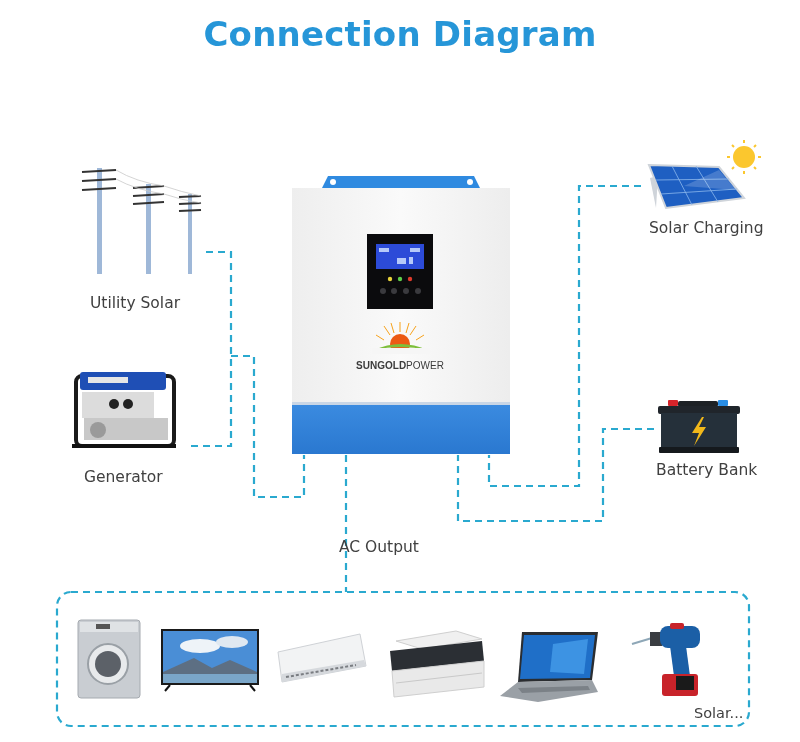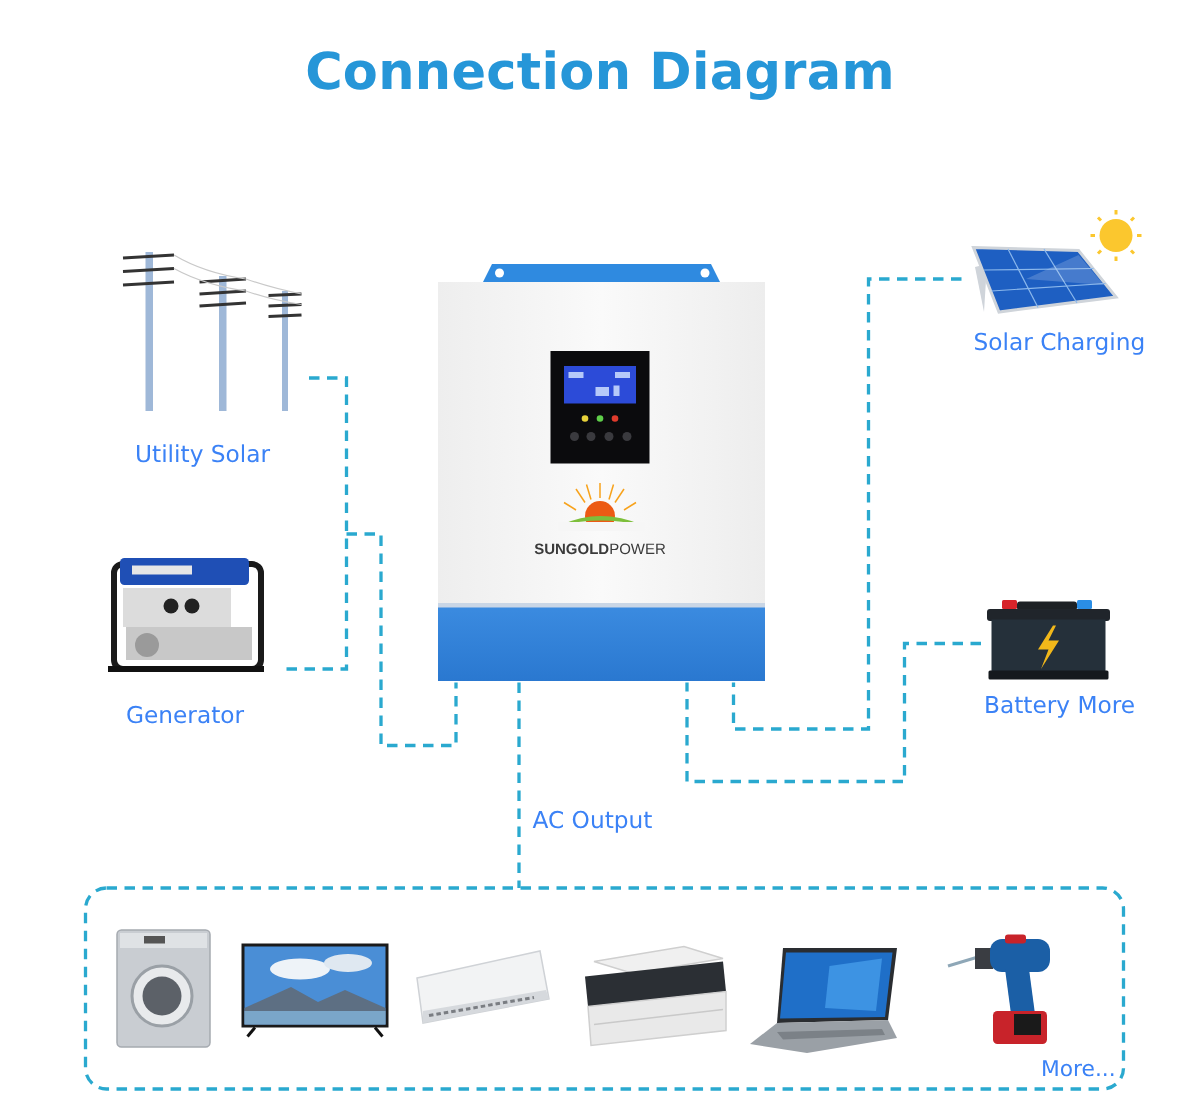--- a/index.html
+++ b/index.html
@@ -1,18 +1,18 @@
 <!DOCTYPE html>
 <html><head>
 <meta charset="utf-8">
 <style>
   html, body { margin:0; padding:0; background:#ffffff; }
   body { width:800px; height:742px; position:relative; overflow:hidden; font-family:"DejaVu Sans", "Liberation Sans", sans-serif; }
-  .title { position:absolute; left:0; width:800px; top:28px; text-align:center; font-size:34px; font-weight:bold; color:#2696d8; letter-spacing:0.2px; }
-  .label { position:absolute; font-size:15.5px; color:#3b82f6; white-space:nowrap; }
+  .title { position:absolute; left:0; width:800px; top:14px; text-align:center; font-size:34px; font-weight:bold; color:#2696d8; letter-spacing:0.2px; }
+  .label { position:absolute; font-size:15.5px; color:#404040; white-space:nowrap; }
   svg.wires { position:absolute; left:0; top:0; }
   .abs { position:absolute; }
 </style>
 </head>
 <body>
 
 <div class="title">Connection Diagram</div>
 
 <svg class="wires" width="800" height="742">
   <g fill="none" stroke="#2aa9cf" stroke-width="2.2" stroke-dasharray="7,5">
@@ -157,23 +157,23 @@
 
 <svg class="abs" style="left:656px;top:398px" width="86" height="60">
   <rect x="12" y="2" width="10" height="6" rx="1" fill="#d7242a"></rect>
   <rect x="62" y="2" width="10" height="6" rx="1" fill="#2a8ee6"></rect>
   <rect x="22" y="3" width="40" height="6" rx="2" fill="#1d2125"></rect>
   <rect x="2" y="8" width="82" height="8" rx="2" fill="#20252b"></rect>
   <rect x="5" y="15" width="76" height="36" fill="#25303a"></rect>
   <rect x="3" y="49" width="80" height="6" rx="1" fill="#15191d"></rect>
   <polygon points="46,19 36,35 43,35 38,48 50,29 43,29 48,19" fill="#f2b81a"></polygon>
 </svg>
-<div class="label" style="left:656px;top:461px">Battery More</div>
-
-<div class="label" style="left:355px;top:538px">AC Output</div>
+<div class="label" style="left:656px;top:461px">Battery Bank</div>
+
+<div class="label" style="left:339px;top:538px">AC Output</div>
 
 <svg class="abs" style="left:76px;top:618px" width="66" height="82">
   <rect x="2" y="2" width="62" height="78" rx="3" fill="#c9cdd2" stroke="#a5aab0"></rect>
   <rect x="4" y="4" width="58" height="10" fill="#dfe2e5"></rect>
   <rect x="20" y="6" width="14" height="5" fill="#555"></rect>
   <circle cx="32" cy="46" r="20" fill="#e8eaec" stroke="#9aa0a6" stroke-width="2"></circle>
   <circle cx="32" cy="46" r="13" fill="#5c6168"></circle>
 </svg>
 <svg class="abs" style="left:160px;top:628px" width="100" height="66">
   <rect x="1" y="1" width="98" height="56" fill="#1a1a1a"></rect>
@@ -205,13 +205,13 @@
 </svg>
 <svg class="abs" style="left:630px;top:620px" width="76" height="80">
   <line x1="2" y1="24" x2="22" y2="18" stroke="#8ea7b7" stroke-width="2"></line>
   <rect x="20" y="12" width="12" height="14" fill="#3a3d42"></rect>
   <rect x="30" y="6" width="40" height="22" rx="8" fill="#1b5fa6"></rect>
   <rect x="40" y="3" width="14" height="6" rx="2" fill="#c8232a"></rect>
   <polygon points="40,26 56,26 60,56 44,56" fill="#1b5fa6"></polygon>
   <rect x="32" y="54" width="36" height="22" rx="3" fill="#c8232a"></rect>
   <rect x="46" y="56" width="18" height="14" fill="#1a1a1a"></rect>
 </svg>
-<div class="label" style="left:694px;top:705px;font-size:14.5px">More...</div>
+<div class="label" style="left:694px;top:705px;font-size:14.5px">Solar...</div>
 
 </body></html>

